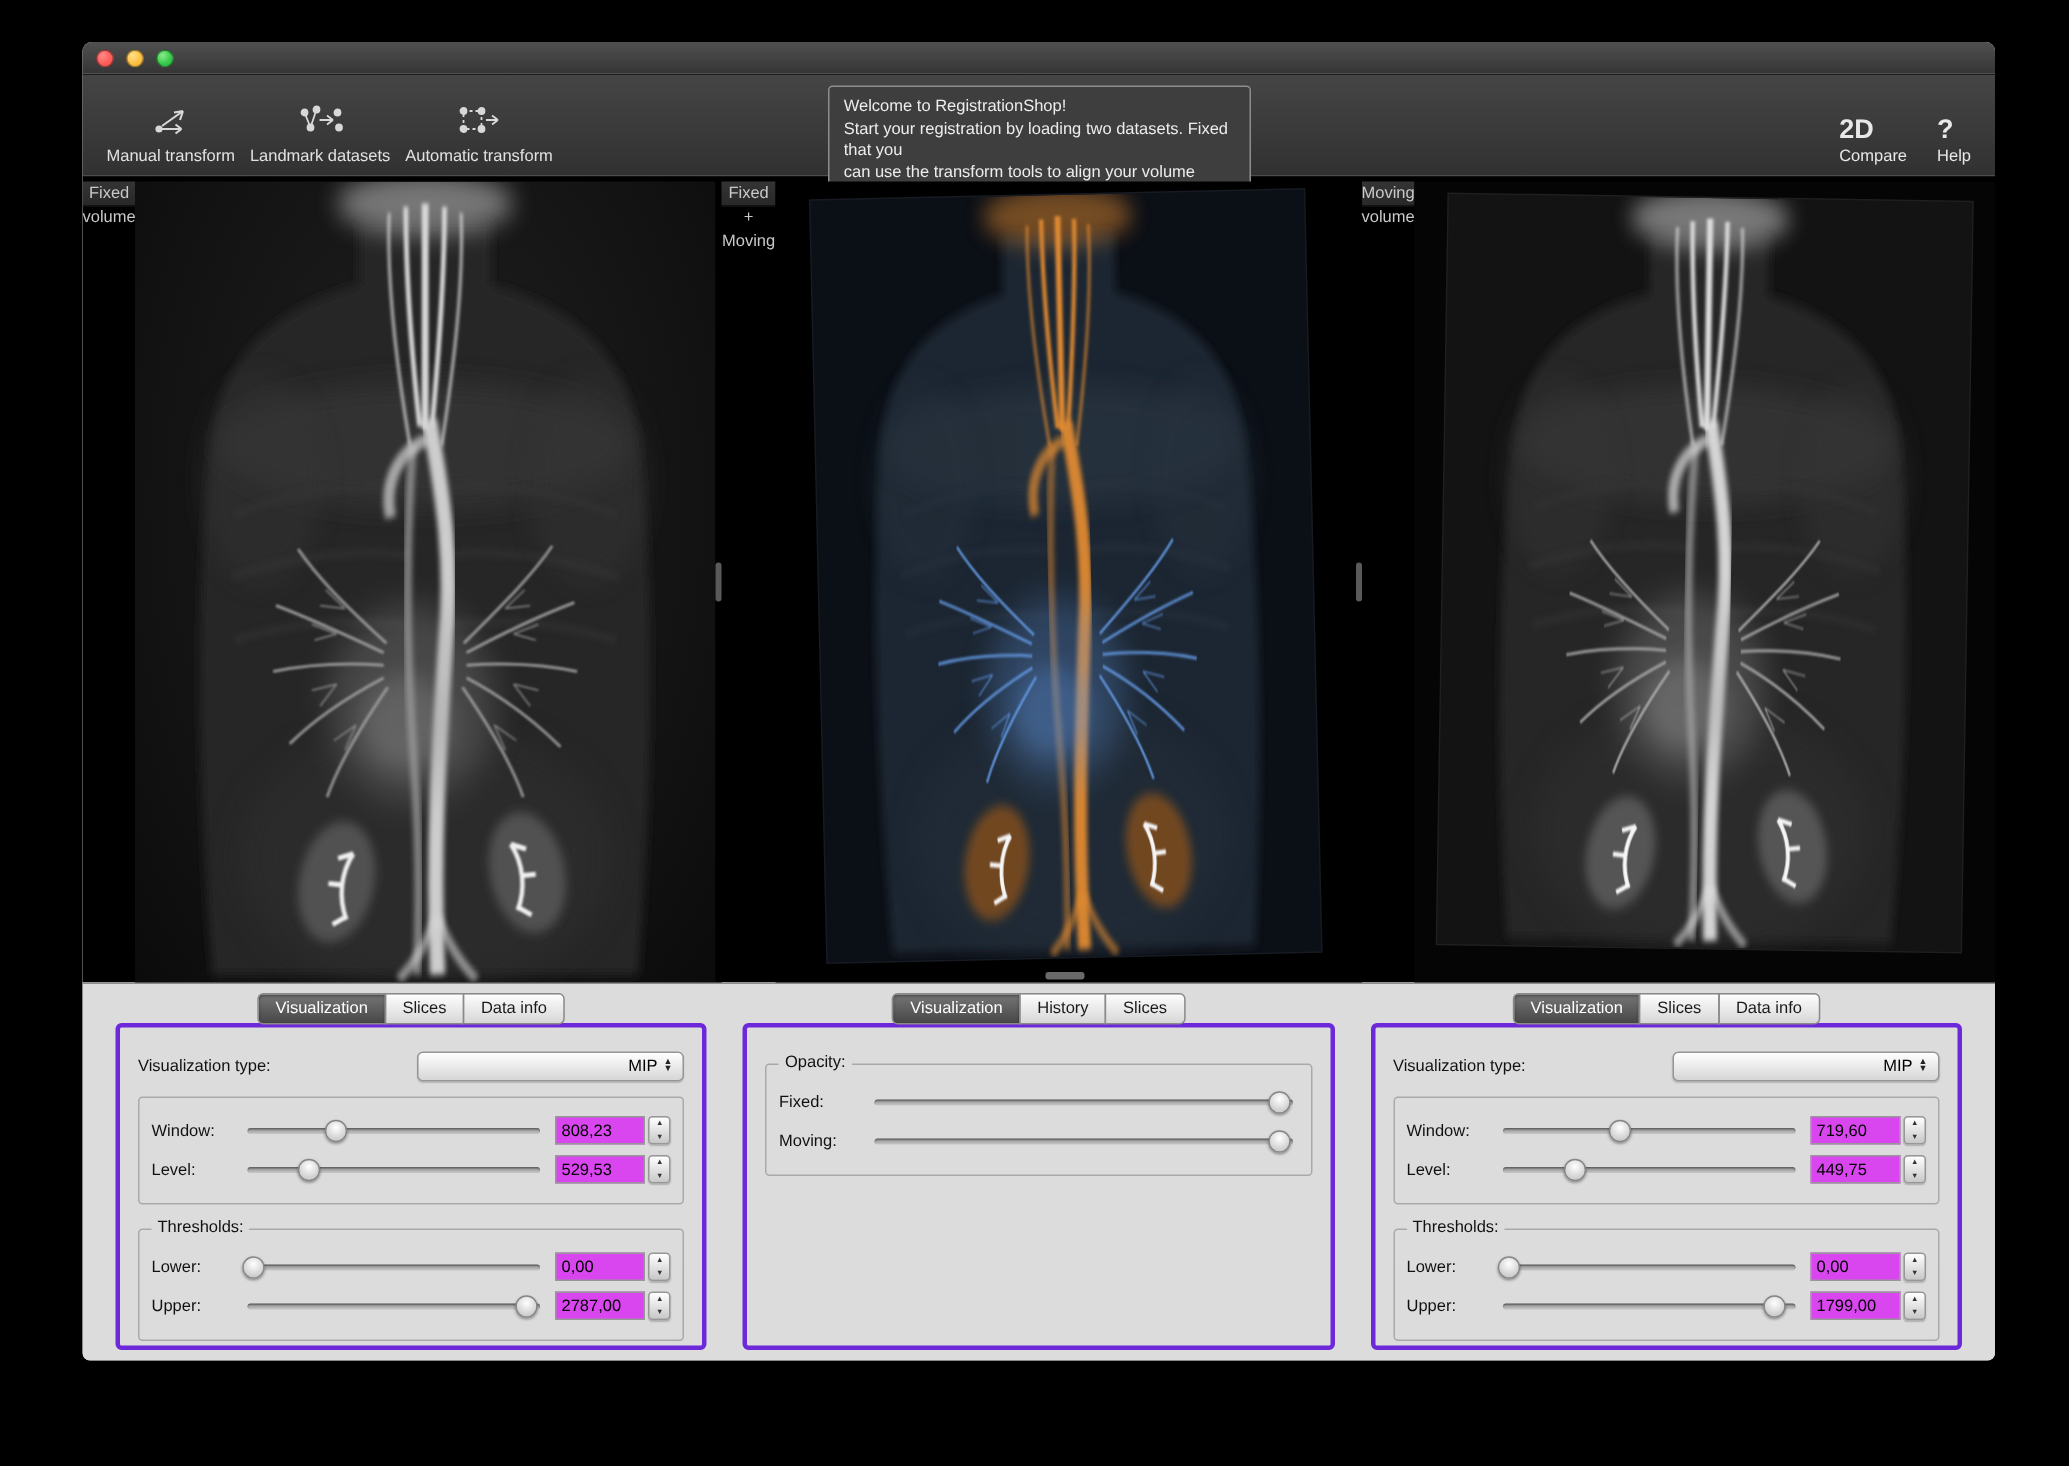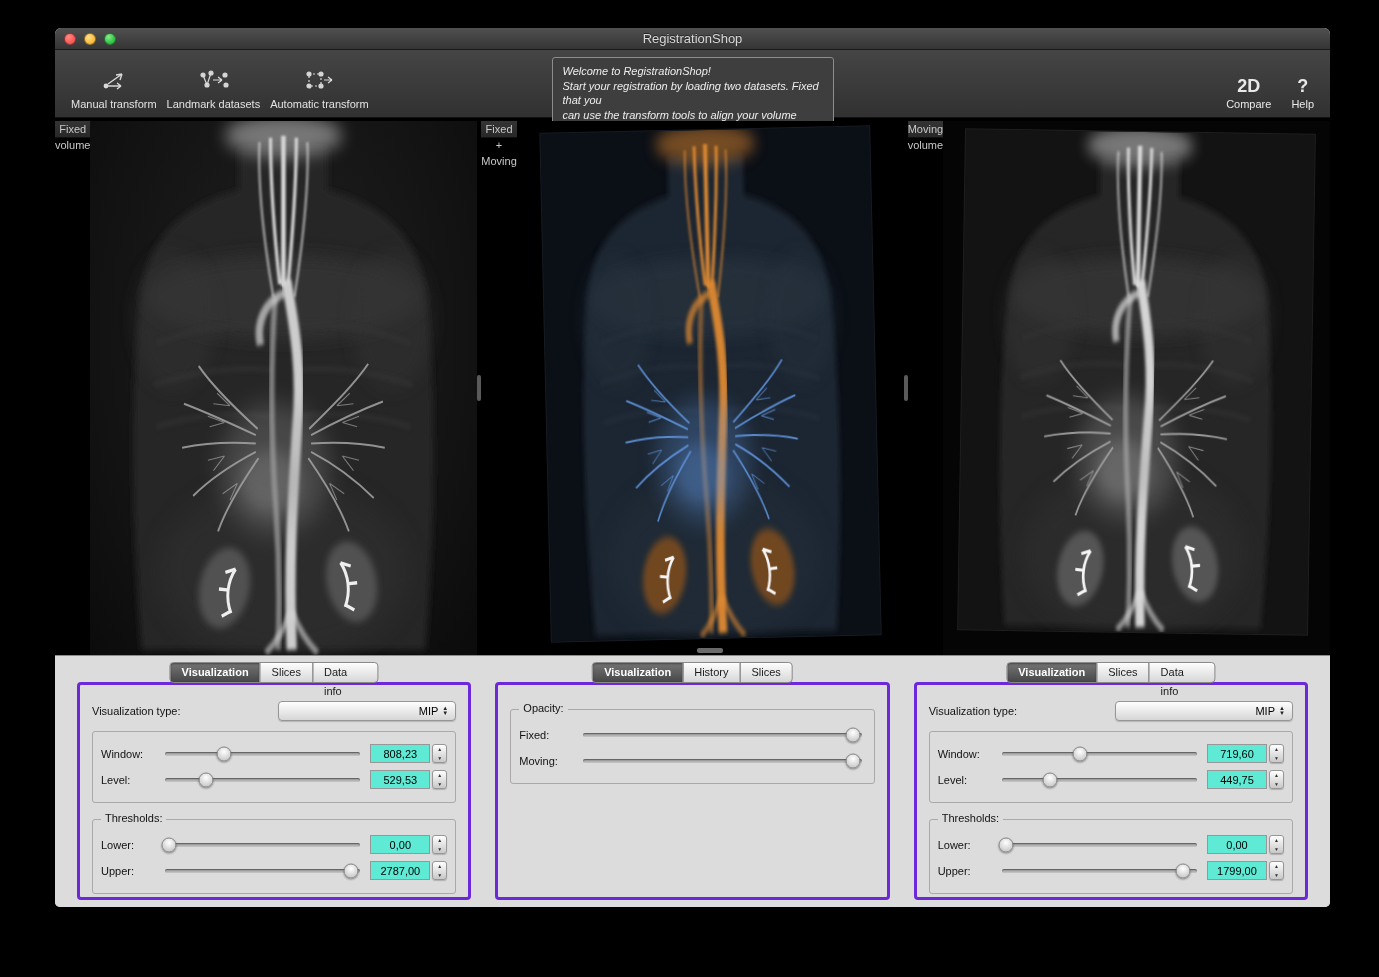--- a/index.html
+++ b/index.html
@@ -21,23 +21,23 @@
   .title { flex:1; text-align:center; color:#d8d8d8; font-size:13px; text-shadow:0 -1px 0 rgba(0,0,0,.5); }
 
   
   .toolbar { height:68px; flex:0 0 68px; background:linear-gradient(#454545,#313131);
              border-bottom:1px solid #121212; display:flex; align-items:center; padding:0 16px; position:relative; }
   .tool { display:flex; flex-direction:column; align-items:center; justify-content:flex-end; gap:3px;
           margin-right:10px; color:#e2e2e2; font-size:11px; height:52px; cursor:default; }
   .tool svg { display:block; }
   .welcome { position:absolute; left:50%; transform:translateX(-50%); top:7px; width:282px;
              background:#3e3e3e; border:1px solid #8d8d8d; border-radius:3px; color:#ededed;
-             font-size:11px; line-height:1.32; padding:6px 10px;font-style:italic; }
+             font-size:11px; line-height:1.32; padding:6px 10px; }
   .right-tools { margin-left:auto; display:flex; gap:20px; }
-  .rt { display:flex; flex-direction:column; align-items:center; color:#e8e8e8; height:52px; justify-content:flex-end; gap:2px; }
+  .rt { display:flex; flex-direction:column; align-items:flex-start; color:#e8e8e8; height:52px; justify-content:flex-end; gap:2px; }
   .rt .glyph { font-size:18px; font-weight:bold; line-height:20px; }
   .rt .lbl { font-size:11px; }
 
   
   .viewports { flex:1; display:flex; background:#000; padding-top:3px; }
   .viewport { flex:1; display:flex; flex-direction:row; position:relative; min-width:0; }
   .vgap { flex:0 0 4px; background:#000; position:relative; }
   .vgap .handle { position:absolute; top:50%; left:0; transform:translateY(-50%); width:4px; height:26px;
                   background:#5a5a5a; border-radius:2px; }
   .vp-header { height:17px; flex:0 0 17px; background:linear-gradient(#343434,#282828);
@@ -57,21 +57,21 @@
   
   .controls { height:252px; flex:0 0 252px; background:#dcdcdc; border-top:1px solid #8c8c8c;
               display:flex; padding:4px 10px 14px; font-size:11px; color:#111; }
   .ctrl-col { flex:1; position:relative; padding:10px 12px 0; min-width:0; }
   .tabs { position:absolute; top:2px; left:50%; transform:translateX(-50%); display:flex; z-index:2; }
   .tab { height:21px; line-height:19px; padding:0 11px; font-size:11px; border:1px solid #8a8a8a;
          background:linear-gradient(#fdfdfd,#d7d7d7); color:#1a1a1a; margin-left:-1px; cursor:default;
          box-shadow:inset 0 1px 0 rgba(255,255,255,.6); }
   .tab.active { background:linear-gradient(#757575,#474747); color:#fff;
                 box-shadow:inset 0 1px 2px rgba(0,0,0,.4); }
-  .tab:first-child { border-radius:4px 0 0 4px; margin-left:0;font-weight:bold; }
+  .tab:first-child { border-radius:4px 0 0 4px; margin-left:0; }
   .tab:last-child { border-radius:0 4px 4px 0; }
   .panel-box { border:3px solid #6d28d9; border-radius:4px; height:218px; margin-top:12px;
                padding:14px 12px 8px; background:#dcdcdc; }
   .vistype-row { display:flex; align-items:center; justify-content:space-between; margin:2px 0 10px; }
   .dropdown { width:178px; height:20px; border:1px solid #969696; border-radius:4px;
               background:linear-gradient(#ffffff,#d6d6d6); display:flex; align-items:center;
               box-shadow:0 1px 1px rgba(0,0,0,.18); cursor:default; }
   .dd-label { flex:1; text-align:right; font-size:11px; color:#000; }
   .dd-arrows { width:14px; margin-right:3px; display:flex; flex-direction:column; align-items:center; color:#222; }
   .dd-arrows span { font-size:6px; line-height:5px; }
@@ -84,22 +84,22 @@
 
   .row { display:flex; align-items:center; margin:7px 0; height:19px; }
   .lab { width:56px; flex:0 0 56px; text-align:left; margin-right:8px; color:#111; }
   .slider { flex:1; position:relative; height:16px; margin-right:10px; cursor:default; }
   .track { position:absolute; left:0; right:0; top:6px; height:4px; border-radius:2px;
            background:linear-gradient(#8e8e8e,#c8c8c8); box-shadow:inset 0 1px 1px rgba(0,0,0,.35); }
   .thumb { position:absolute; top:50%; left:0; width:15px; height:15px; border-radius:50%;
            background:radial-gradient(circle at 50% 32%, #ffffff, #cdcdcd 75%); border:1px solid #868686;
            box-shadow:0 1px 2px rgba(0,0,0,.4); transform:translate(-50%,-50%); }
   .spin { display:flex; flex:0 0 auto; }
-  .spin .field { width:60px; height:19px; background:#5eead4; border:1px solid #979797; font-size:11px;
-                 padding:3px 3px 0; color:#000; overflow:hidden; white-space:nowrap;text-align:center; }
+  .spin .field { width:60px; height:19px; background:#d946ef; border:1px solid #979797; font-size:11px;
+                 padding:3px 3px 0; color:#000; overflow:hidden; white-space:nowrap; }
   .steppers { width:15px; height:19px; margin-left:2px; border:1px solid #979797; border-radius:3px;
               background:linear-gradient(#ffffff,#c8c8c8); display:flex; flex-direction:column;
               box-shadow:0 1px 1px rgba(0,0,0,.2); }
   .stepper { flex:1; text-align:center; color:#333; }
   .stepper.up::before { content:"▲"; font-size:5px; line-height:9px; display:block; }
   .stepper.dn::before { content:"▼"; font-size:5px; line-height:8px; display:block; }
 </style>
 </head>
 <body>
 
@@ -192,21 +192,20 @@
 
 <div class="desktop">
   <div class="window">
 
     <div class="titlebar">
       <div class="traffic">
         <div class="light red"></div>
         <div class="light yellow"></div>
         <div class="light green"></div>
       </div>
-      <div class="title">RegistrationShop</div>
     </div>
 
     <div class="toolbar">
       <div class="tool">
         <span>
           <svg width="34" height="28" viewBox="0 0 34 28">
             <g stroke="#d8d8d8" fill="none" stroke-width="1.4">
               <circle cx="9" cy="19" r="2.4" fill="#d8d8d8" stroke="none"></circle>
               <path d="M11,17 L25,7 M25,7 l-6,1 M25,7 l-2,6"></path>
               <path d="M11,19 h13 M24,19 l-4,-3 M24,19 l-4,3"></path>

